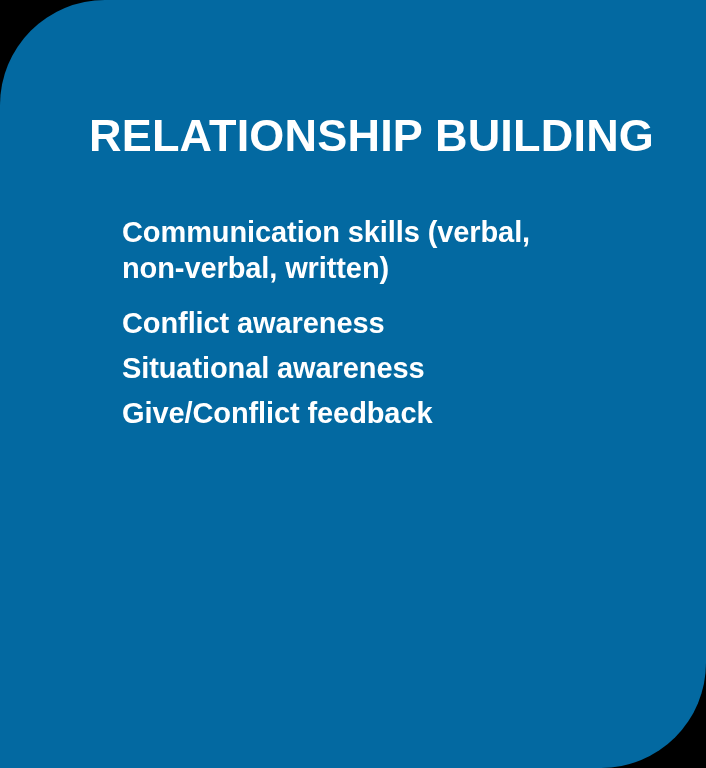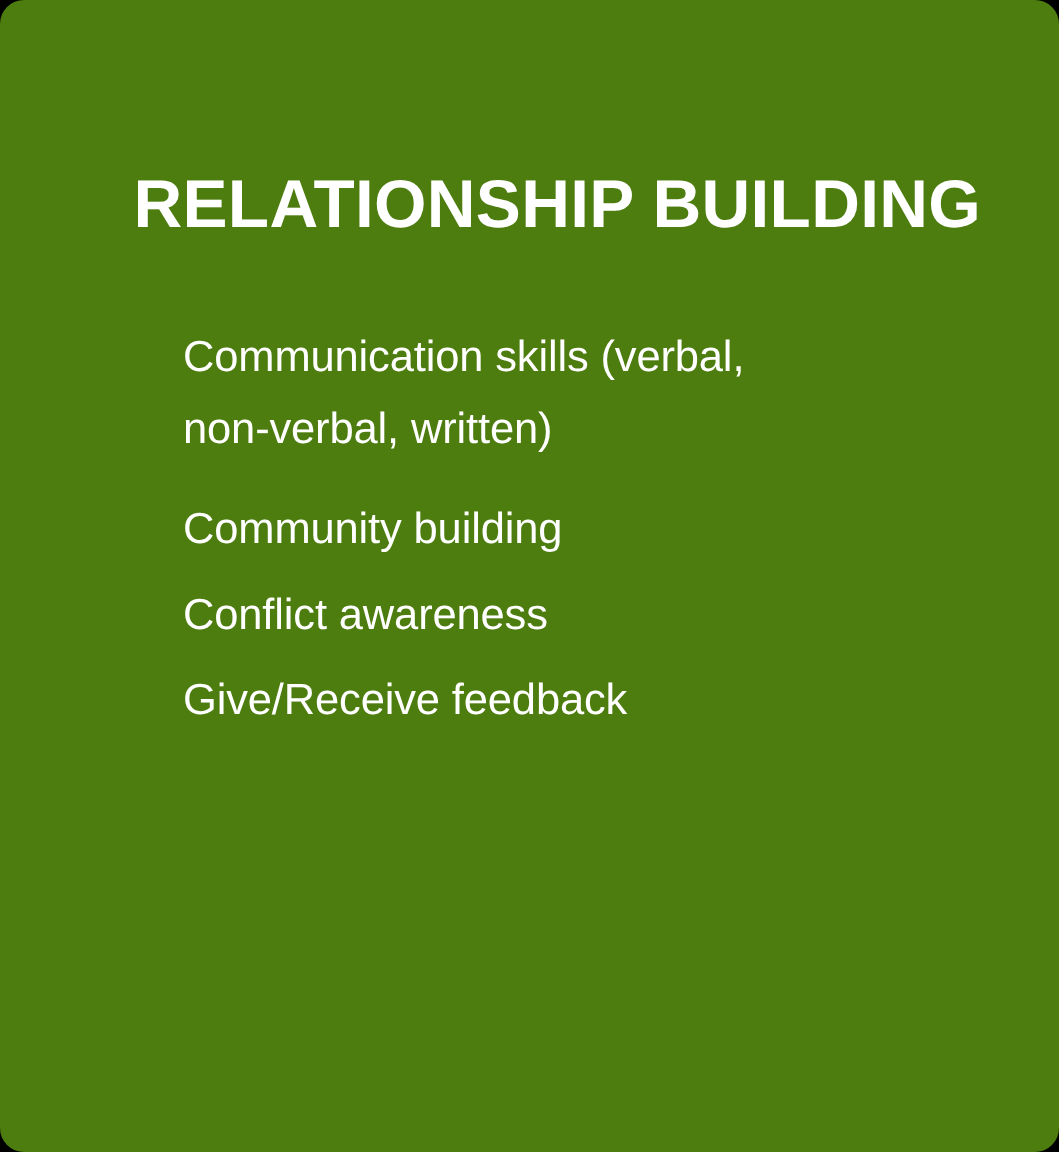--- a/index.html
+++ b/index.html
@@ -14,27 +14,26 @@
     overflow: hidden;
     font-family: "Liberation Sans", sans-serif;
     -webkit-font-smoothing: antialiased;
   }
 
   #card {
     position: relative;
     width: 706px;
     height: 768px;
     box-sizing: border-box;
-    background: #4d7c0f;
+    background: #0369a1;
     border-top-left-radius: 105px;
     border-bottom-right-radius: 105px;
     border-top-right-radius: 0;
     border-bottom-left-radius: 0;
     overflow: hidden;
-    border-radius: 16px;
   }
 
   #card-title {
     position: absolute;
     left: 89px;
     top: 112px;
     width: 580px;
     color: #FFFFFF;
     font-family: "Liberation Sans", sans-serif;
     font-size: 45px;
@@ -51,22 +50,22 @@
     width: 560px;
     margin: 0;
     padding: 0;
     list-style: none;
   }
 
   #skill-list li {
     color: #FFFFFF;
     font-family: "Liberation Sans", sans-serif;
     font-size: 29px;
-    font-weight: 400;
-    line-height: 48px;
+    font-weight: 700;
+    line-height: 36px;
     margin: 0 0 9px 0;
     padding: 0;
     letter-spacing: -0.1px;
   }
 
   #skill-list li.wrapped {
     width: 430px;
     margin-bottom: 19px;
   }
 
@@ -76,18 +75,18 @@
 </style>
 </head>
 <body>
 
 <div id="card">
 
   <div id="card-title">RELATIONSHIP BUILDING</div>
 
   <ul id="skill-list">
       <li class="wrapped">Communication skills (verbal, non-verbal, written)</li>
-      <li>Community building</li>
       <li>Conflict awareness</li>
-      <li>Give/Receive feedback</li>
+      <li>Situational awareness</li>
+      <li>Give/Conflict feedback</li>
     </ul>
 
 </div>
 
 </body></html>

